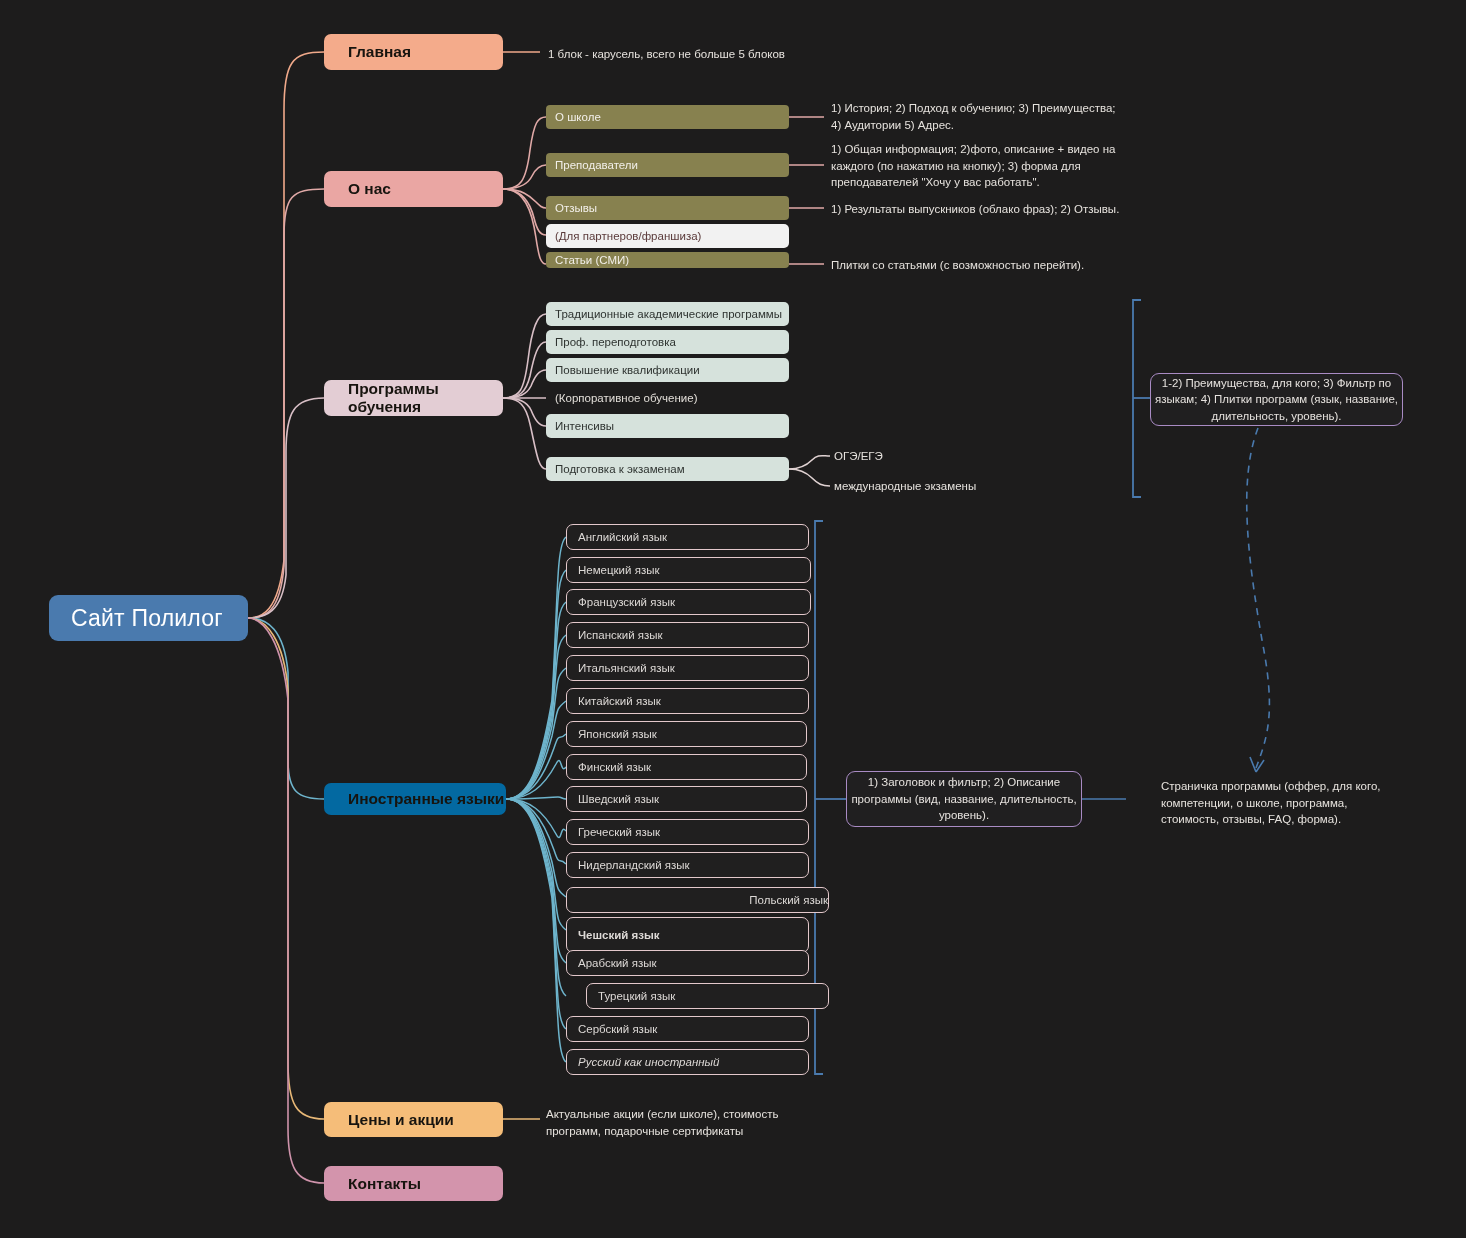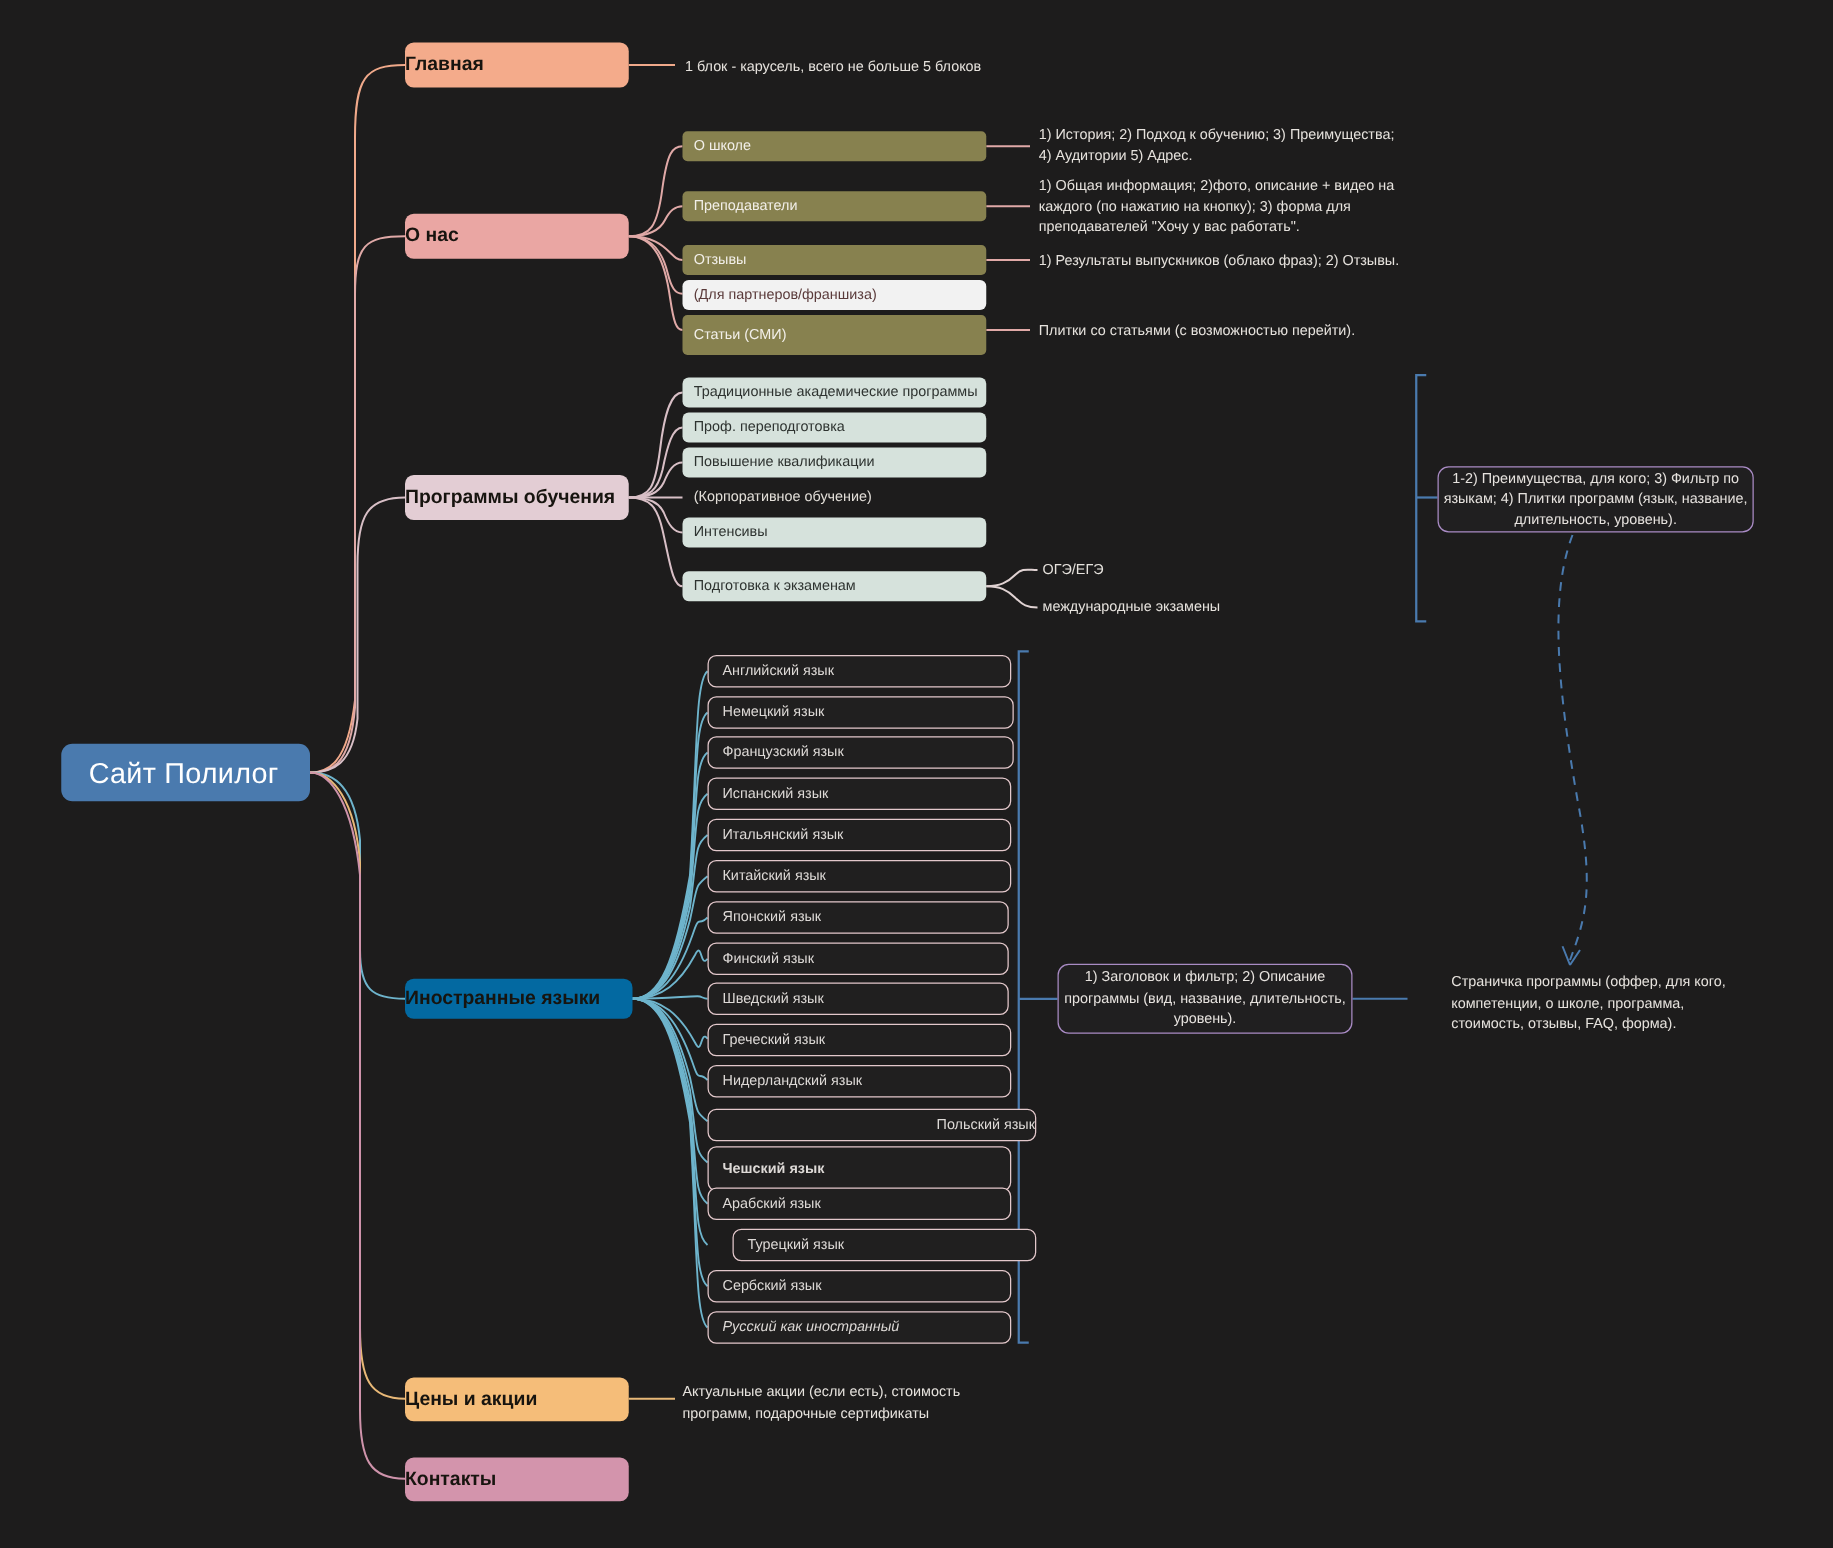--- a/index.html
+++ b/index.html
@@ -31,21 +31,21 @@
     border-radius: 9px;
     padding: 0 0 0 22px;
     letter-spacing: .2px;
   }
 
   
   .l1 {
     font-size: 15.5px;
     font-weight: bold;
     color: #17140f;
-    padding: 0 0 0 0;
+    padding: 0 0 0 24px;
     border-radius: 7px;
   }
   .l1.home      { background: #f4ab8b; }
   .l1.about     { background: #eaa6a3; }
   .l1.programs  { background: #e3cdd4; }
   .l1.languages { background: #0369a1; }
   .l1.prices    { background: #f5bd79; }
   .l1.contacts  { background: #d394ac; }
 
   
@@ -233,21 +233,21 @@
 
   <div class="node olive" style="left:546px; top:196px; width:243px; height:24px;">
     <span>Отзывы</span>
   </div>
   <div class="note" style="left:831px; top:201px; width:330px;">1) Результаты выпускников (облако фраз); 2) Отзывы.</div>
 
   <div class="node whitebox" style="left:546px; top:224px; width:243px; height:24px;">
     <span>(Для партнеров/франшиза)</span>
   </div>
 
-  <div class="node olive" style="left:546px; top:252px; width:243px; height:32px;">
+  <div class="node olive" style="left:546px; top:252px; width:243px; height:16px;">
     <span>Статьи (СМИ)</span>
   </div>
   <div class="note" style="left:831px; top:257px; width:330px;">Плитки со статьями (с возможностью перейти).</div>
 
   <div class="node mint" style="left:546px; top:302px; width:243px; height:24px;">
     <span>Традиционные академические программы</span>
   </div>
   <div class="node mint" style="left:546px; top:330px; width:243px; height:24px;">
     <span>Проф. переподготовка</span>
   </div>
@@ -307,16 +307,16 @@
     <span>Русский как иностранный</span></div>
 
   <div class="node callout" style="left:846px; top:771px; width:236px; height:56px;">
     <span>1) Заголовок и фильтр; 2) Описание программы (вид, название, длительность, уровень).</span>
   </div>
 
   <div class="note" style="left:1129px; top:778px; width:290px;margin-left:32px;">Страничка программы (оффер, для кого,
 компетенции, о школе, программа,
 стоимость, отзывы, FAQ, форма).</div>
 
-  <div class="note" style="left:546px; top:1106px; width:300px;">Актуальные акции (если есть), стоимость
+  <div class="note" style="left:546px; top:1106px; width:300px;">Актуальные акции (если школе), стоимость
 программ, подарочные сертификаты</div>
 
 </div>
 
 </body></html>

